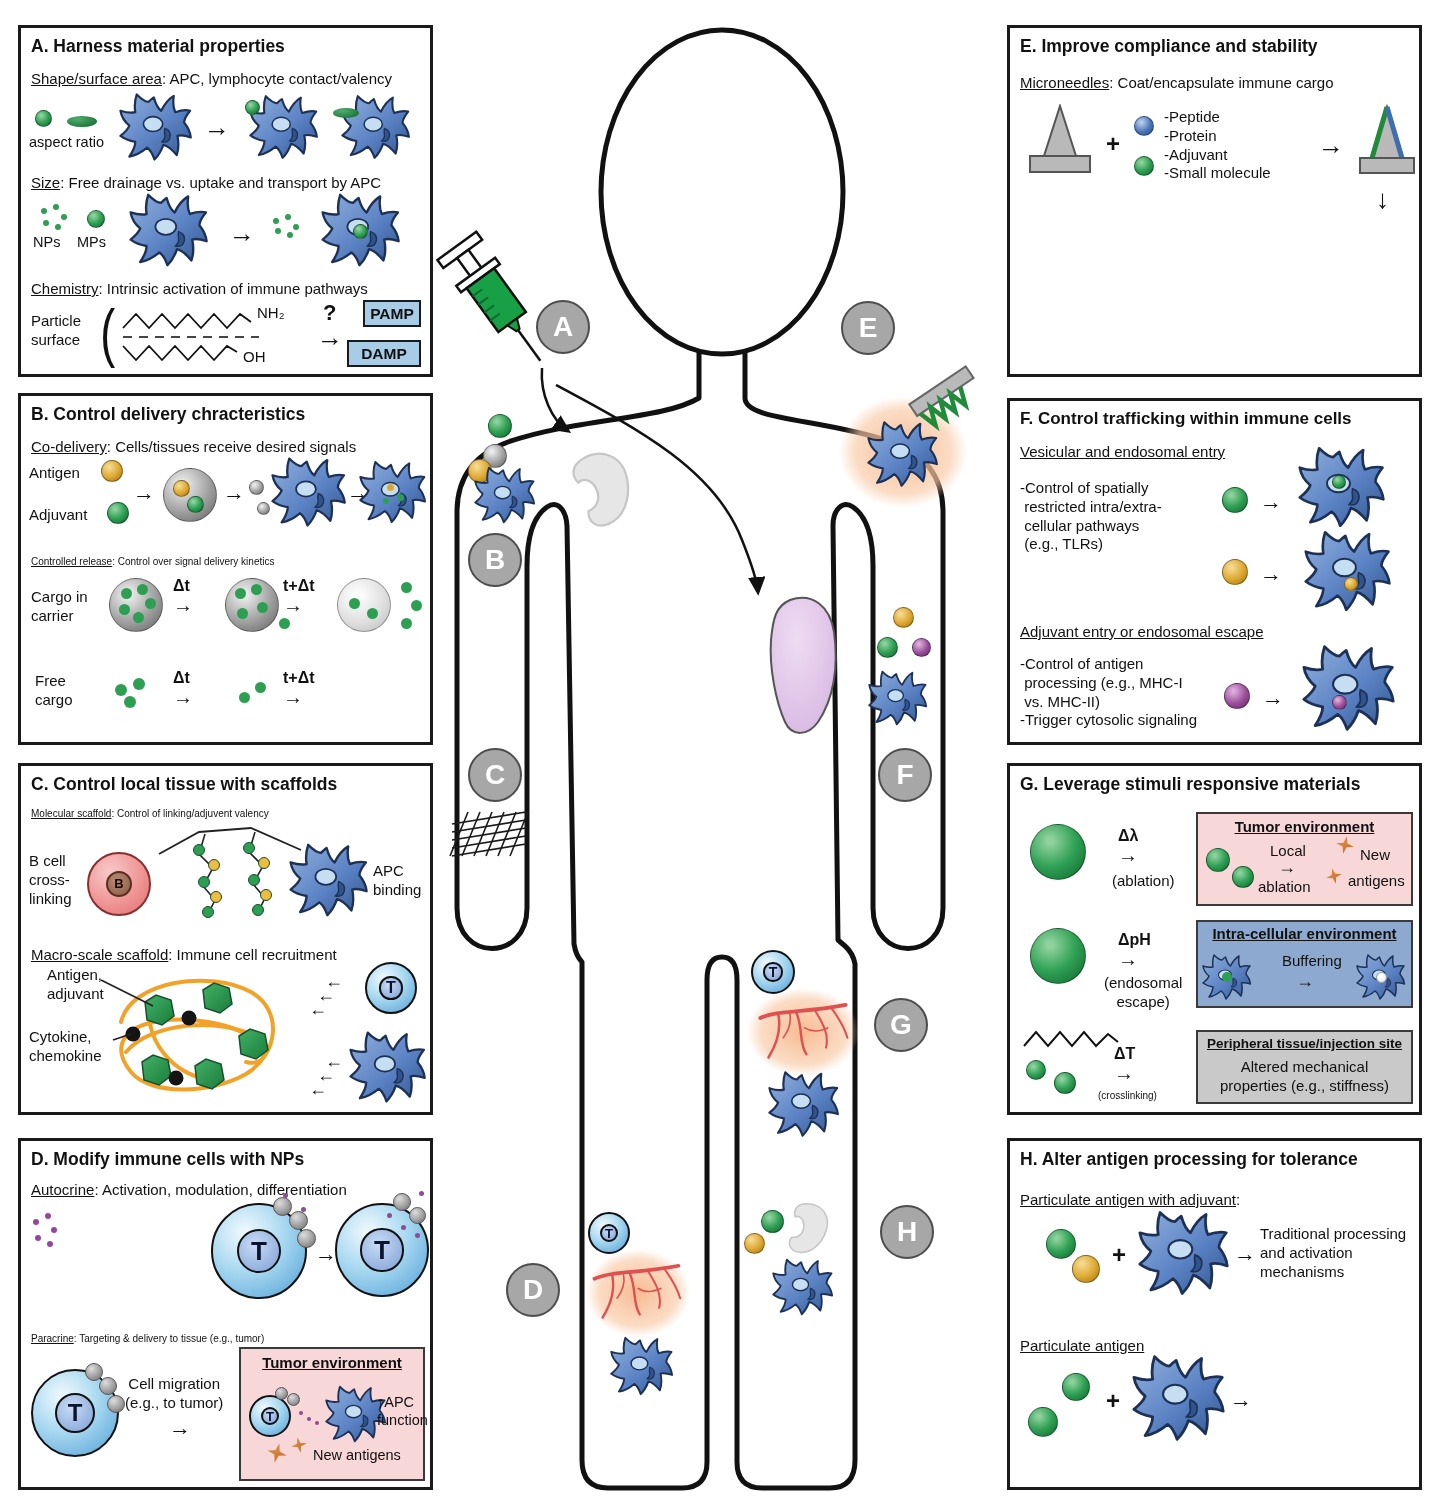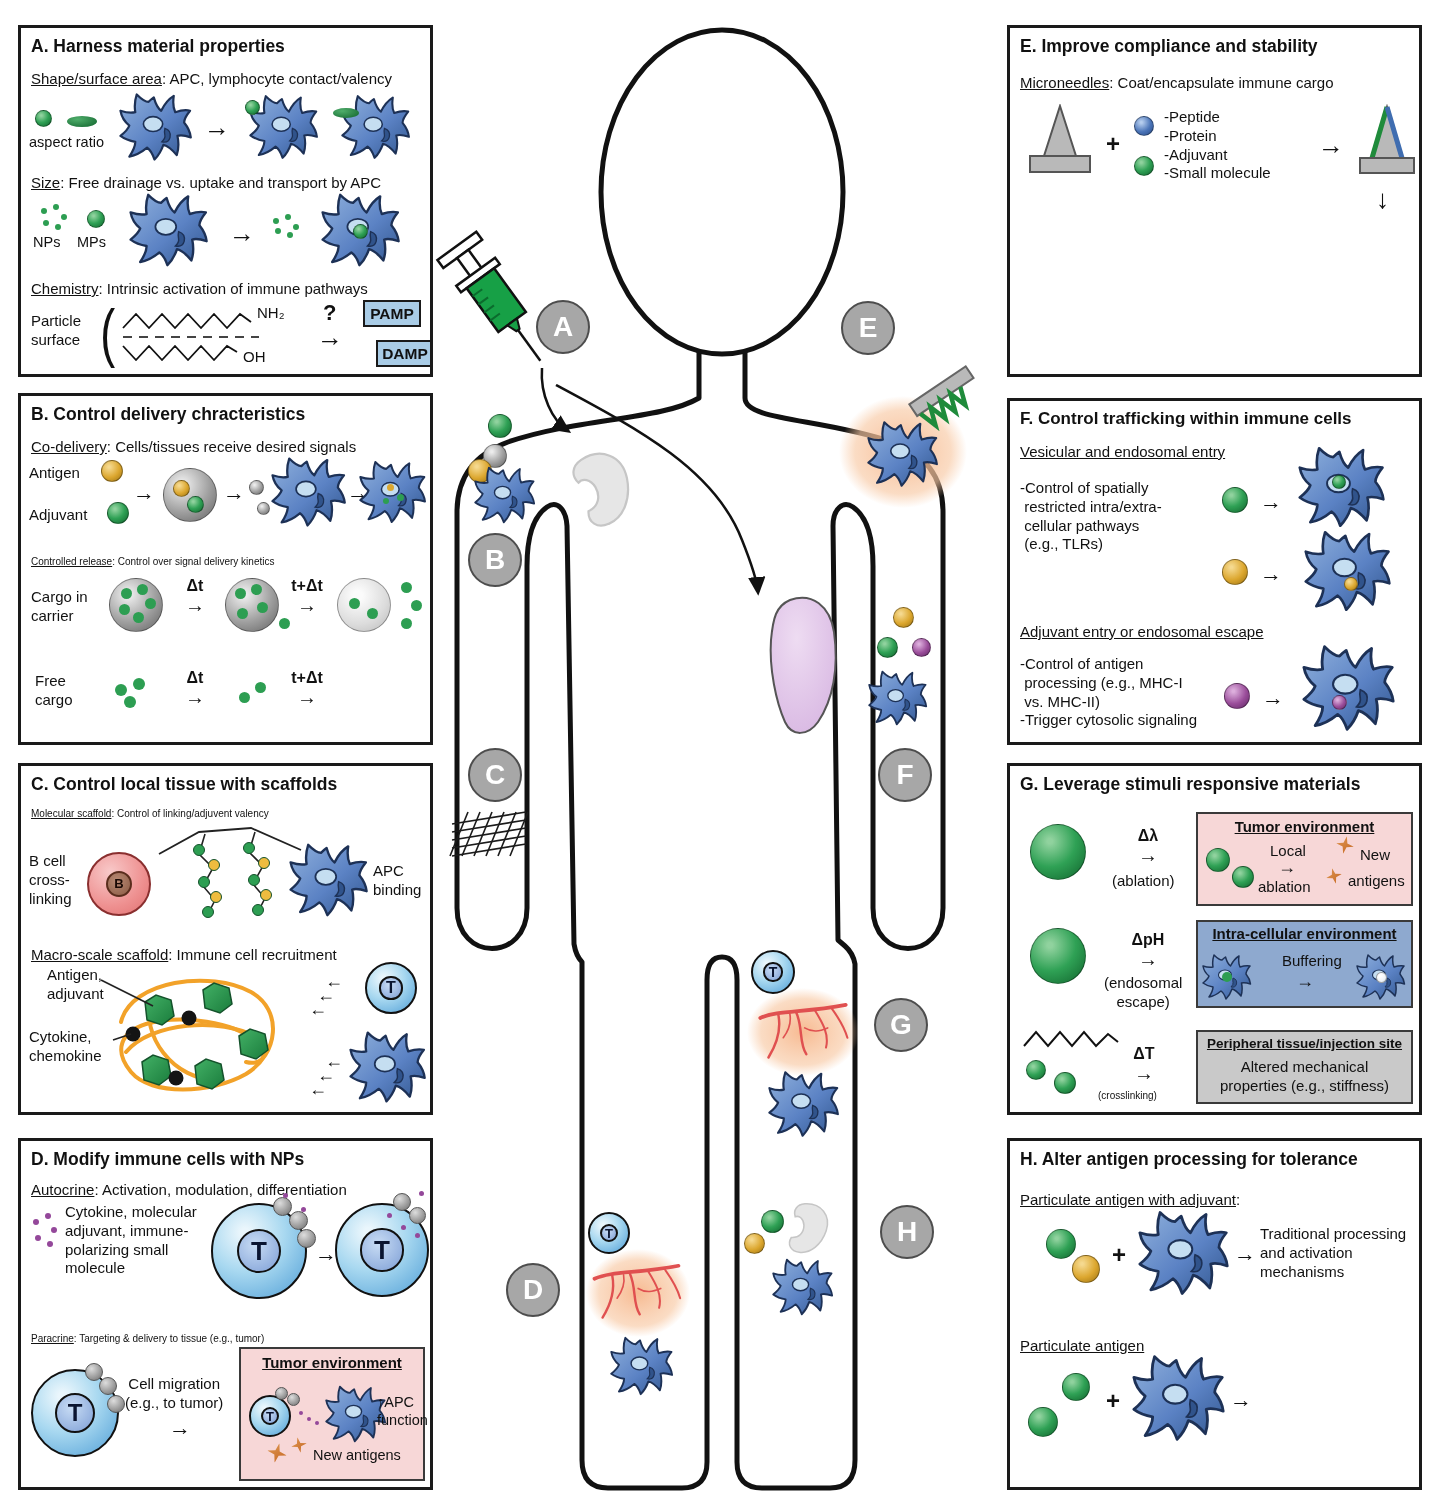--- a/index.html
+++ b/index.html
@@ -7,21 +7,21 @@
           font-family:"Liberation Sans",sans-serif;color:#111;overflow:hidden}
   .panel{position:absolute;width:415px;height:352px;background:#fff;border:3px solid #1a1a1a;
          box-sizing:border-box;overflow:hidden}
   .t{position:absolute;font-size:17.5px;font-weight:bold;white-space:nowrap}
   .l{position:absolute;font-size:15px;white-space:nowrap}
   .l.sm{font-size:10px}
   .pre{white-space:pre;line-height:1.25}
   .u{text-decoration:underline}
   .ar{position:absolute;font-size:22px;font-weight:600;line-height:1}
   .big{font-size:26px}
-  .stack{position:absolute;text-align:center;line-height:1.05;font-size:16px}
+  .stack{position:absolute;line-height:1.05;font-size:16px}
   .stack b{display:block;font-weight:600}
   .stack .aa{display:block;font-size:20px;font-weight:600}
   .sp{position:absolute;border-radius:50%;border:1px solid rgba(0,0,0,.35);box-sizing:border-box}
   .spg{background:radial-gradient(circle at 35% 30%,#90d29e 5%,#2fa155 50%,#10632c)}
   .spy{background:radial-gradient(circle at 35% 30%,#f5d98f 5%,#dca72f 55%,#9c7210)}
   .spp{background:radial-gradient(circle at 35% 30%,#dcaedc 5%,#9a4d9a 55%,#5f2763)}
   .spb{background:radial-gradient(circle at 35% 30%,#b5cdee 5%,#4a74b8 55%,#294b85)}
   .spgr{background:radial-gradient(circle at 35% 30%,#ececec 5%,#a0a0a0 55%,#616161)}
   .sppale{background:radial-gradient(circle at 38% 32%,#fbfbfb 10%,#dcdcdc 60%,#b9b9b9)}
   .spw{background:radial-gradient(circle at 38% 32%,#ffffff 10%,#eef3f8 60%,#cdd8e2)}
@@ -256,21 +256,21 @@
   <svg style="position:absolute;left:100px;top:274px" width="150" height="64">
     <polyline points="2,26 15,12 28,26 41,12 54,26 67,12 80,26 93,12 106,26 119,12 130,20" fill="none" stroke="#111" stroke-width="1.8"></polyline>
     <line x1="2" y1="35" x2="138" y2="35" stroke="#444" stroke-width="2" stroke-dasharray="9,7"></line>
     <polyline points="2,44 15,58 28,44 41,58 54,44 67,58 80,44 93,58 106,44 116,50" fill="none" stroke="#111" stroke-width="1.8"></polyline>
   </svg>
   <div class="l" style="left:236px;top:276px">NH₂</div>
   <div class="l" style="left:222px;top:320px">OH</div>
   <span class="ar" style="left:302px;top:274px;font-size:22px;font-weight:bold">?</span>
   <span class="ar big" style="left:296px;top:296px">→</span>
   <div class="tag" style="left:342px;top:272px;width:58px;height:27px">PAMP</div>
-  <div class="tag" style="left:355px;top:312px;width:58px;height:27px">DAMP</div>
+  <div class="tag" style="left:326px;top:312px;width:74px;height:27px">DAMP</div>
 </div>
 
 <div class="panel" style="left:18px;top:393px">
   <div class="t" style="left:10px;top:8px">B. Control delivery chracteristics</div>
   <div class="l" style="left:10px;top:42px">
     <span class="u">Co-delivery</span><span>: Cells/tissues receive desired signals</span></div>
   <div class="l" style="left:8px;top:68px">Antigen</div>
   <div class="sp spy" style="left:80px;top:64px;width:22px;height:22px"></div>
   <div class="l" style="left:8px;top:110px">Adjuvant</div>
   <div class="sp spg" style="left:86px;top:106px;width:22px;height:22px"></div>
@@ -411,24 +411,20 @@
 
 <div class="panel" style="left:18px;top:1138px">
   <div class="t" style="left:10px;top:8px">D. Modify immune cells with NPs</div>
   <div class="l" style="left:10px;top:40px">
     <span class="u">Autocrine</span><span>: Activation, modulation, differentiation</span></div>
   <i class="dot pu" style="left:12px;top:78px;width:6px;height:6px"></i>
   <i class="dot pu" style="left:24px;top:72px;width:6px;height:6px"></i>
   <i class="dot pu" style="left:30px;top:86px;width:6px;height:6px"></i>
   <i class="dot pu" style="left:14px;top:94px;width:6px;height:6px"></i>
   <i class="dot pu" style="left:26px;top:100px;width:6px;height:6px"></i>
-  <div class="l pre" style="left:44px;top:62px">Cytokine, molecular
-adjuvant, immune-
-polarizing small
-molecule</div>
   <div class="tc" style="left:190px;top:62px;width:96px;height:96px;font-size:26px">
     <span class="tcn">T</span>
       </div>
   <div class="np" style="left:252px;top:56px;width:17px;height:17px"></div>
   <div class="np" style="left:268px;top:70px;width:17px;height:17px"></div>
   <div class="np" style="left:276px;top:88px;width:17px;height:17px"></div>
   <span class="pd" style="left:262px;top:52px"></span>
   <span class="pd" style="left:280px;top:66px"></span>
   <span class="ar" style="left:294px;top:102px">→</span>
   <div class="tc" style="left:314px;top:62px;width:94px;height:94px;font-size:26px">

